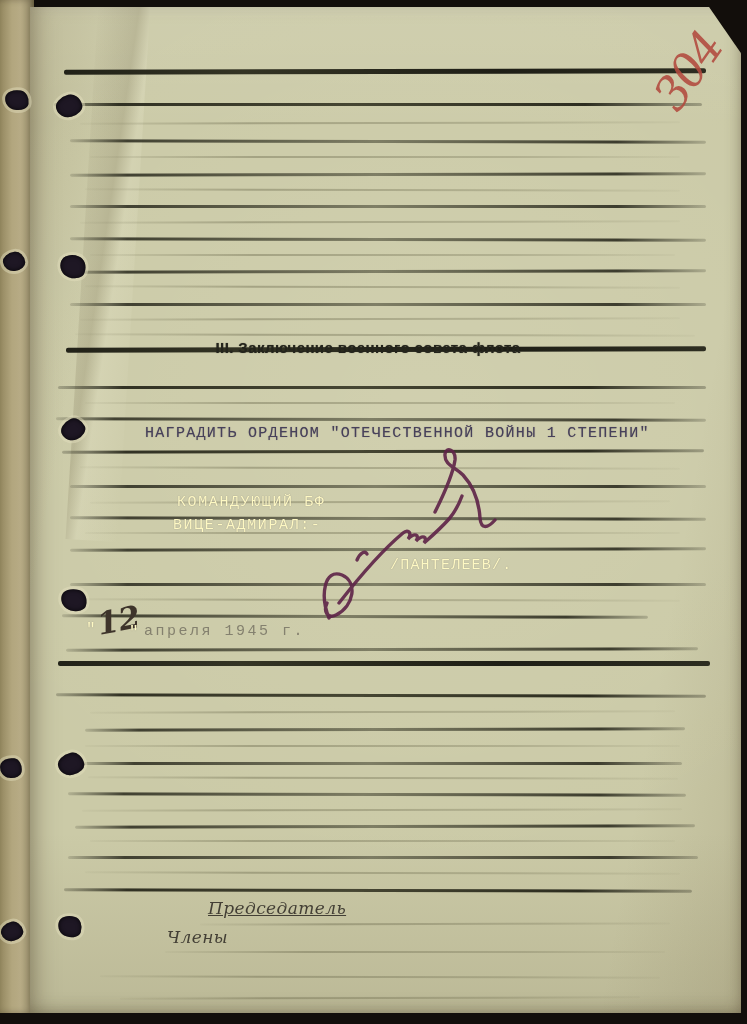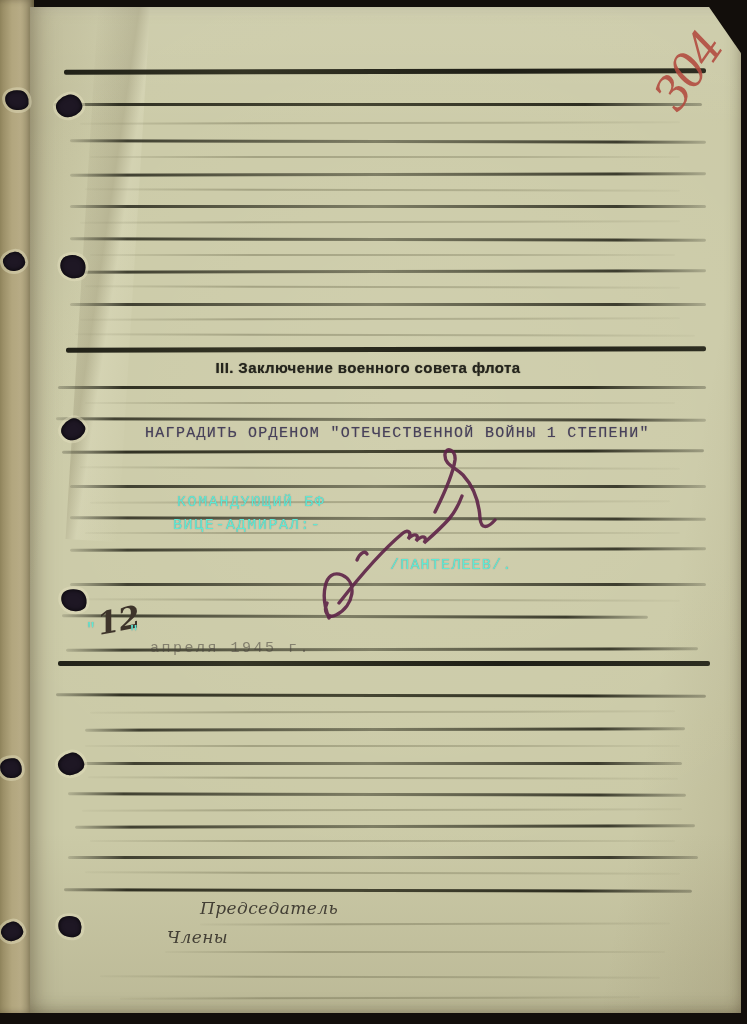--- a/index.html
+++ b/index.html
@@ -51,21 +51,21 @@
   
   .hdr{
     position:absolute;left:62px;width:612px;text-align:center;
     font-family:"Liberation Sans",sans-serif;font-weight:bold;font-size:15px;
     color:#24241c;letter-spacing:.4px;
     text-shadow:0 0 1px rgba(36,36,28,.65);
   }
   
   .typed{
     position:absolute;font-family:"Liberation Mono","DejaVu Sans Mono",monospace;
-    font-size:15px;letter-spacing:1px;color:#5eead4;
+    font-size:15px;letter-spacing:1px;color:#fef9c3;
     text-shadow:0 0 1px rgba(76,68,88,.55);
   }
   .typed.faded{color:rgba(72,68,62,.55);text-shadow:none;}
   
   .formlabel{
     position:absolute;font-family:"DejaVu Serif","Liberation Serif",serif;
     font-style:italic;font-size:17px;color:#433f35;letter-spacing:.4px;
   }
   
   .pagenum{
@@ -150,21 +150,21 @@
       <div class="hole" style="left: 3px; top: 252px; width: 22px; height: 19px; transform: rotate(-8deg);"></div>
       <div class="hole" style="left: 61px; top: 419px; width: 24px; height: 21px; transform: rotate(-25deg);"></div>
       <div class="hole" style="left: 61px; top: 589px; width: 26px; height: 22px; transform: rotate(15deg);"></div>
       <div class="hole" style="left: 58px; top: 753px; width: 26px; height: 22px; transform: rotate(-12deg);"></div>
       <div class="hole" style="left: 0px; top: 758px; width: 22px; height: 20px; transform: rotate(8deg);"></div>
       <div class="hole" style="left: 58px; top: 916px; width: 24px; height: 21px; transform: rotate(18deg);"></div>
       <div class="hole" style="left: 1px; top: 922px; width: 22px; height: 19px; transform: rotate(-14deg);"></div>
     </div>
 
 
-  <div class="hdr" style="top:359px">III. Заключение военного совета флота</div>
+  <div class="hdr" style="top:339px">III. Заключение военного совета флота</div>
 
   <div class="typed" style="left:145px;top:425px;letter-spacing:1.3px;color:#47415a;">НАГРАДИТЬ ОРДЕНОМ "ОТЕЧЕСТВЕННОЙ ВОЙНЫ 1 СТЕПЕНИ"</div>
 
   <div class="typed" style="left:177px;top:494px;letter-spacing:1.6px;">КОМАНДУЮЩИЙ БФ</div>
 
   <div class="typed" style="left:173px;top:517px;letter-spacing:1.6px;">ВИЦЕ-АДМИРАЛ:-</div>
 
   <svg class="sig-svg" width="200" height="190" viewBox="0 0 200 190">
     <g fill="none" stroke="#5e2348" stroke-width="3.4" stroke-linecap="round" opacity="0.9">
       <path d="M 7 178 C -2 156 2 128 20 135 C 36 142 32 166 14 175 C 6 179 1 172 5 163"></path>
@@ -172,20 +172,20 @@
       <path d="M 17 163 C 42 131 63 108 81 93 C 87 88 90 94 86 99 C 93 92 98 95 94 101 C 101 94 106 97 102 103 C 110 96 119 88 127 79 C 133 72 137 64 140 56"></path>
       <path d="M 113 72 C 123 52 131 34 133 20 C 134 10 124 6 123 14 C 122 25 133 27 141 35 C 151 46 157 62 158 78 C 159 90 166 88 173 80"></path>
     </g>
   </svg>
 
   <div class="typed" style="left:390px;top:557px;letter-spacing:1.2px;">/ПАНТЕЛЕЕВ/.</div>
 
   <div class="typed" style="left:86px;top:621px;font-size:16px;">"</div>
   <div class="hand-day">12</div>
   <div class="typed" style="left:129px;top:624px;font-size:16px;">"</div>
-  <div class="typed faded" style="left:144px;top:640px;letter-spacing:2.5px;margin-left:6px;">апреля 1945 г.</div>
+  <div class="typed faded" style="left:144px;top:623px;letter-spacing:2.5px;">апреля 1945 г.</div>
 
 
-  <div class="formlabel" style="left:200px;top:898px;">Председатель</div>
+  <div class="formlabel" style="left:208px;top:898px;text-decoration:underline;">Председатель</div>
   <div class="formlabel" style="left:167px;top:927px;">Члены</div>
 
   <div class="pagenum">304</div>
 </div>
 
 </body></html>

